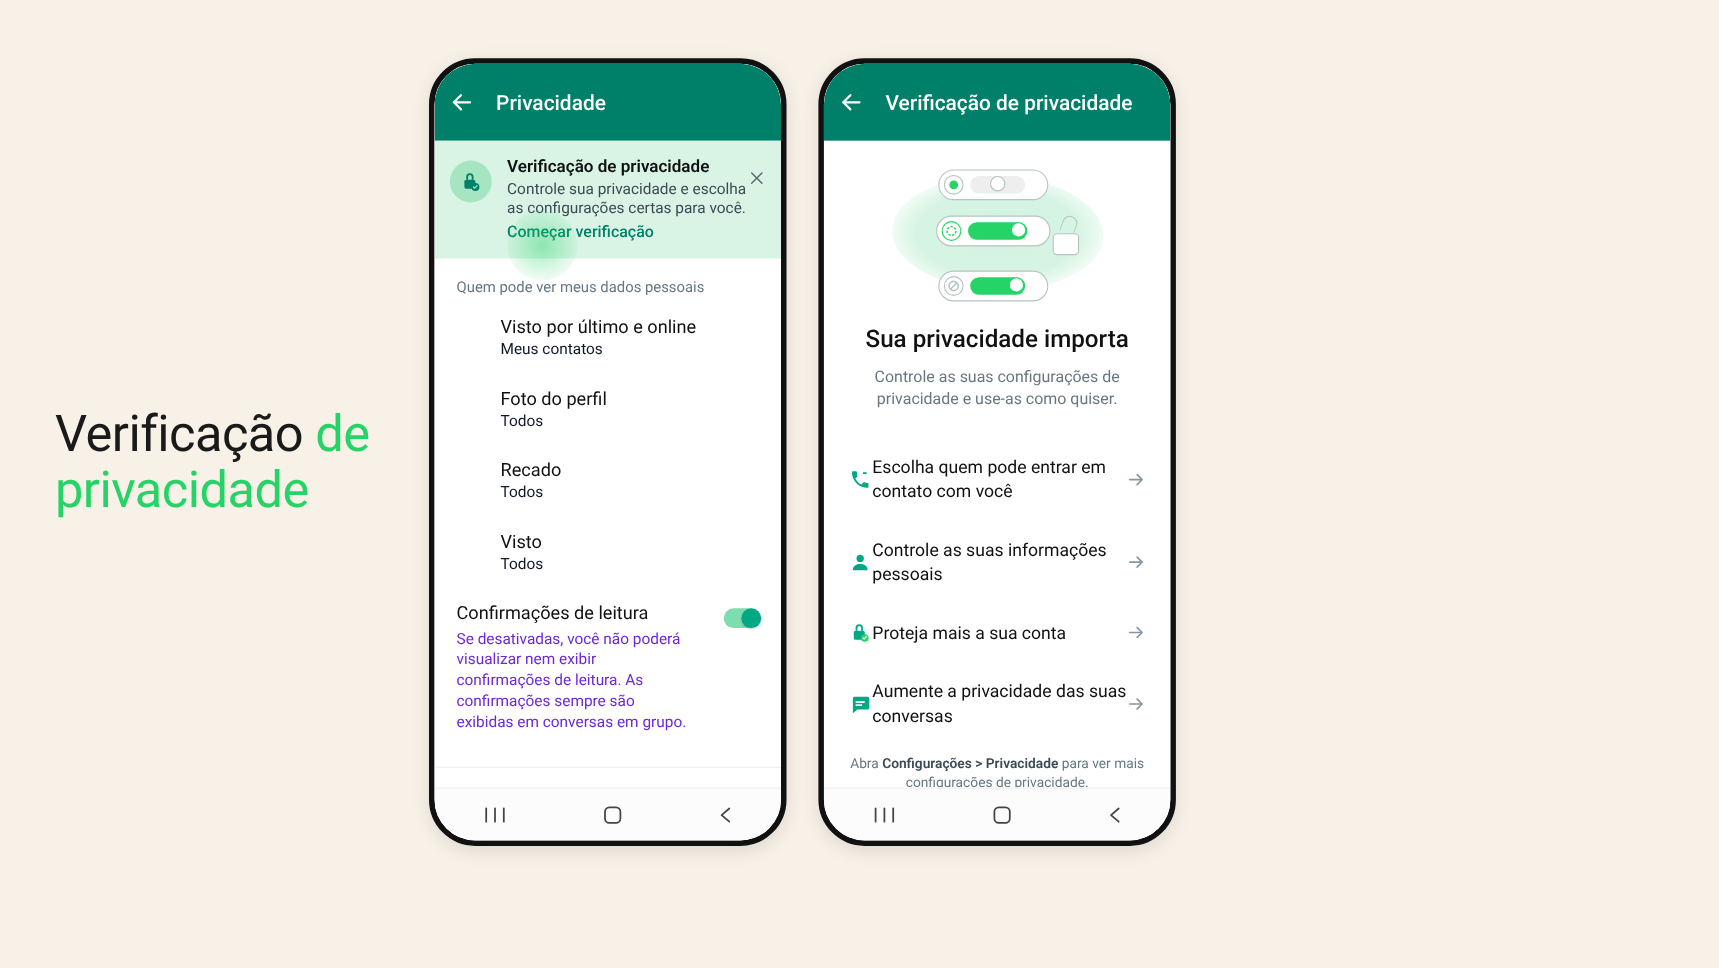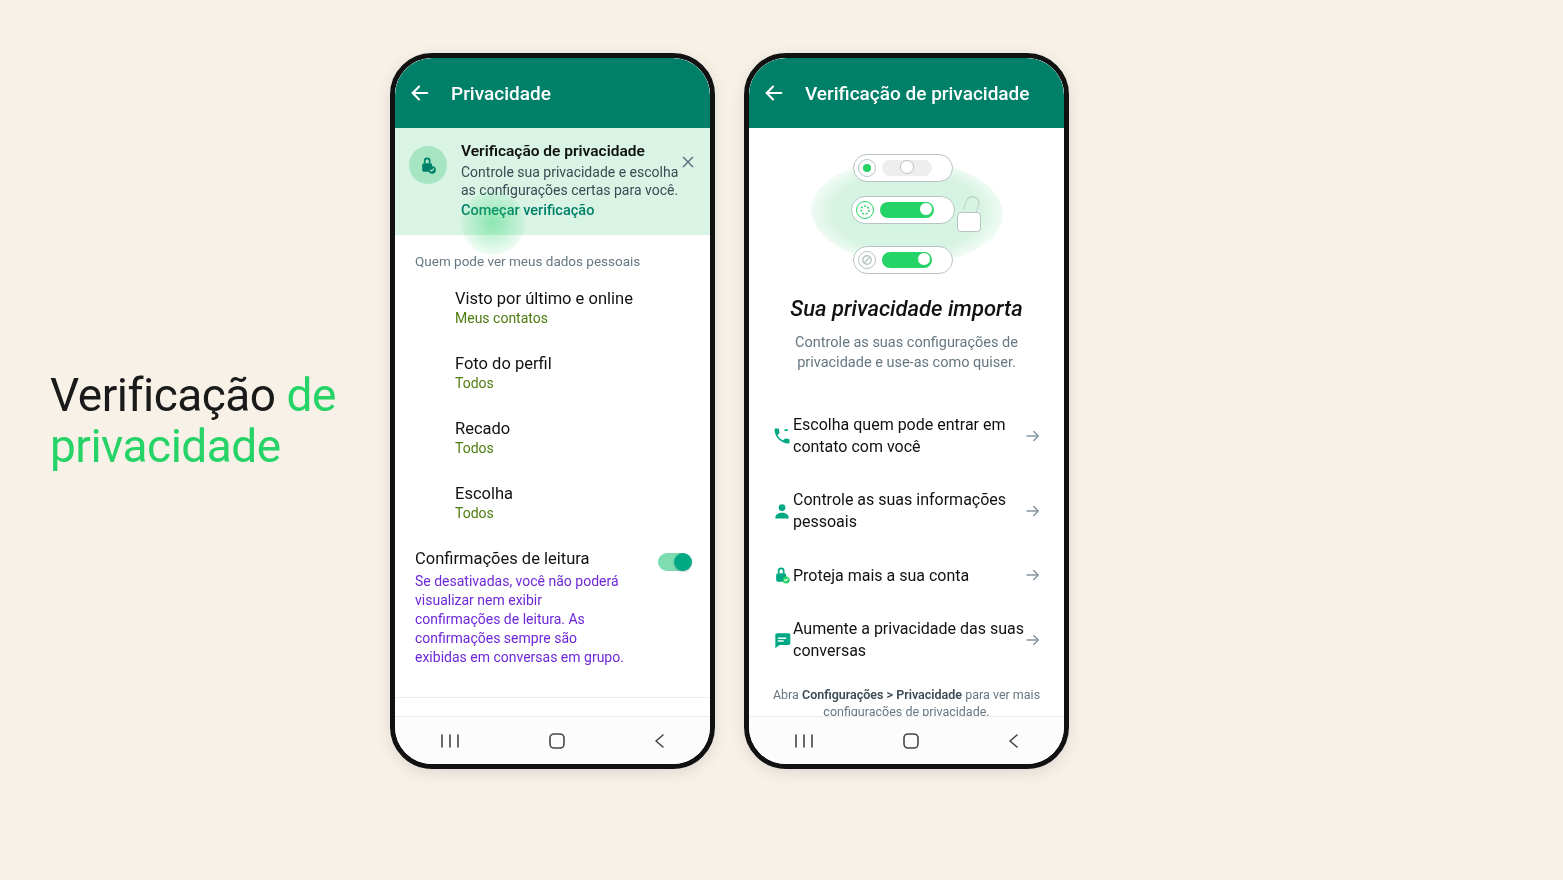--- a/index.html
+++ b/index.html
@@ -107,21 +107,21 @@
     padding: 18px 20px 6px 20px;
     font-size: 13.5px;
     color: #667781;
   }
 
   .list-item {
     padding: 14px 20px;
     margin-left: 40px;
   }
   .list-item .li-title { font-size: 16.5px; color: #111; margin-bottom: 2px; }
-  .list-item .li-sub { font-size: 14px; color: #4d7c0f; }
+  .list-item .li-sub { font-size: 14px; color: #0f172a; }
 
   .toggle-row {
     padding: 14px 20px 10px 20px;
     display: flex;
     align-items: flex-start;
     gap: 20px;
   }
   .toggle-row .text { flex: 1; }
   .toggle-row .li-title { font-size: 16.5px; color: #111; margin-bottom: 4px; }
   .toggle-row .li-desc { font-size: 14px; color: #6d28d9; line-height: 1.35; padding-right: 10px; }
@@ -239,21 +239,20 @@
     background: transparent;
     transform: rotate(20deg);
     transform-origin: bottom right;
   }
 
   .hero-title {
     font-size: 22px;
     font-weight: 500;
     color: #111;
     margin-bottom: 12px;
-    font-style: italic;
   }
   .hero-desc {
     font-size: 14.5px;
     color: #667781;
     line-height: 1.35;
     padding: 0 8px;
     margin-bottom: 16px;
   }
 
   .option-row {
@@ -342,21 +341,21 @@
       </div>
       <div class="list-item">
         <div class="li-title">Foto do perfil</div>
         <div class="li-sub">Todos</div>
       </div>
       <div class="list-item">
         <div class="li-title">Recado</div>
         <div class="li-sub">Todos</div>
       </div>
       <div class="list-item">
-        <div class="li-title">Escolha</div>
+        <div class="li-title">Visto</div>
         <div class="li-sub">Todos</div>
       </div>
 
       <div class="toggle-row">
         <div class="text">
           <div class="li-title">Confirmações de leitura</div>
           <div class="li-desc">Se desativadas, você não poderá visualizar nem exibir confirmações de leitura. As confirmações sempre são exibidas em conversas em grupo.</div>
         </div>
         <div class="switch">
           <div class="knob"></div>

